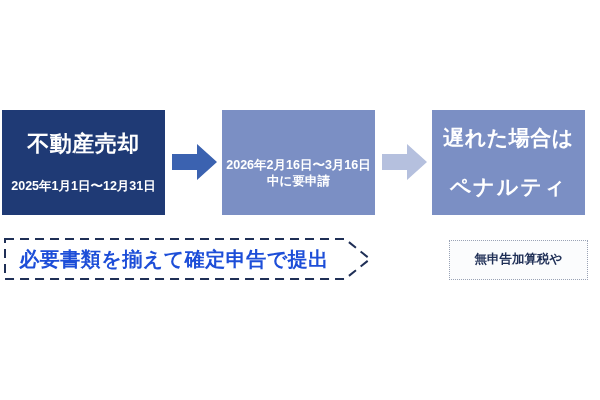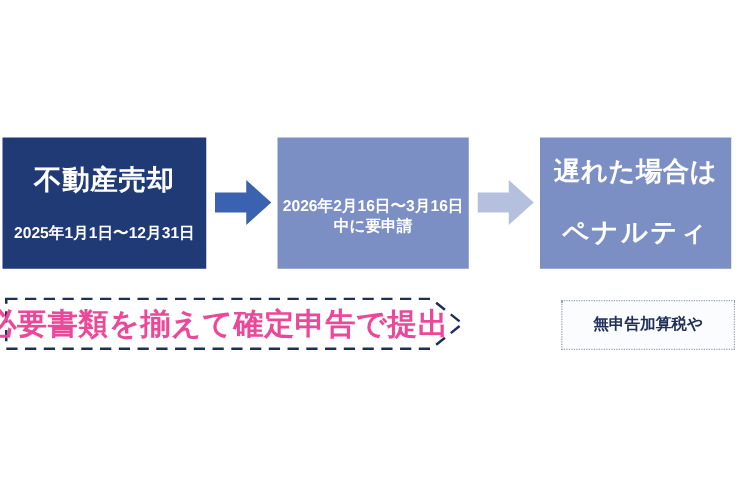--- a/index.html
+++ b/index.html
@@ -106,23 +106,23 @@
   #banner-left svg { display: block; }
   #banner-left-label {
     position: absolute;
     left: 0;
     top: 0;
     width: 340px;
     height: 42px;
     display: flex;
     align-items: center;
     justify-content: center;
-    font-size: 24px;
+    font-size: 20px;
     font-weight: bold;
-    color: #ec4899;
+    color: #1d4ed8;
     letter-spacing: 0.5px;
     white-space: nowrap;
   }
 
   
   #note-right {
     position: absolute;
     left: 449px;
     top: 240px;
     width: 139px;

